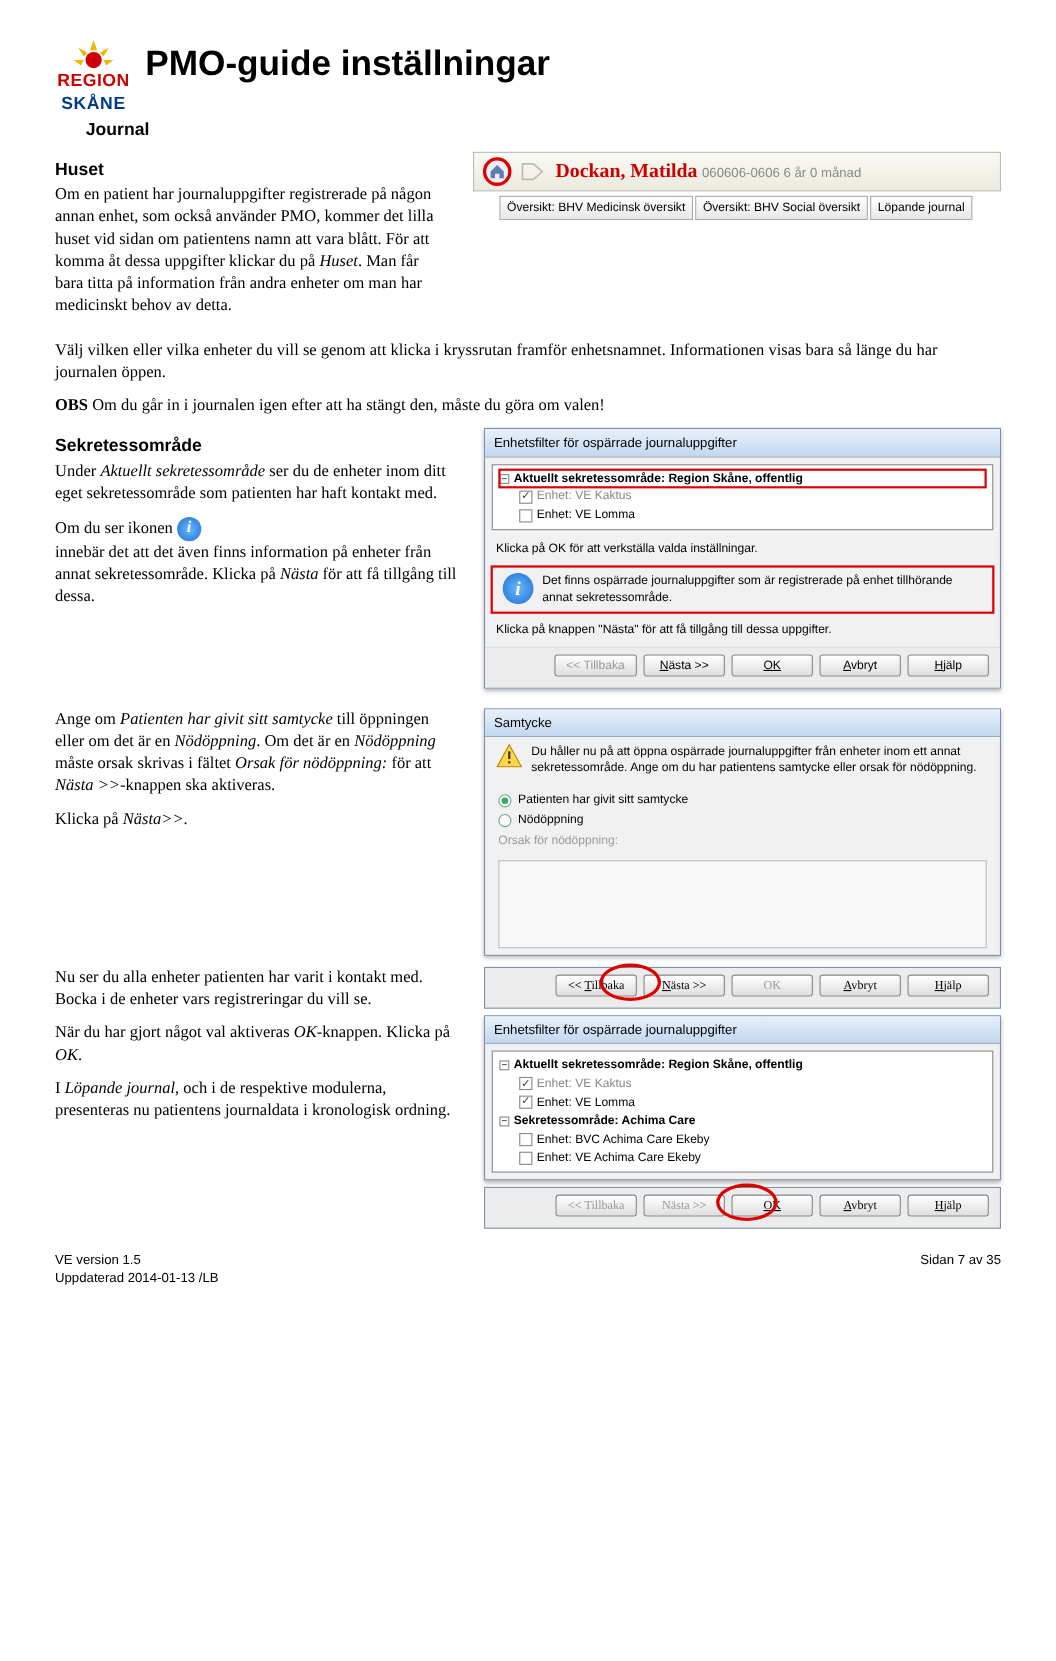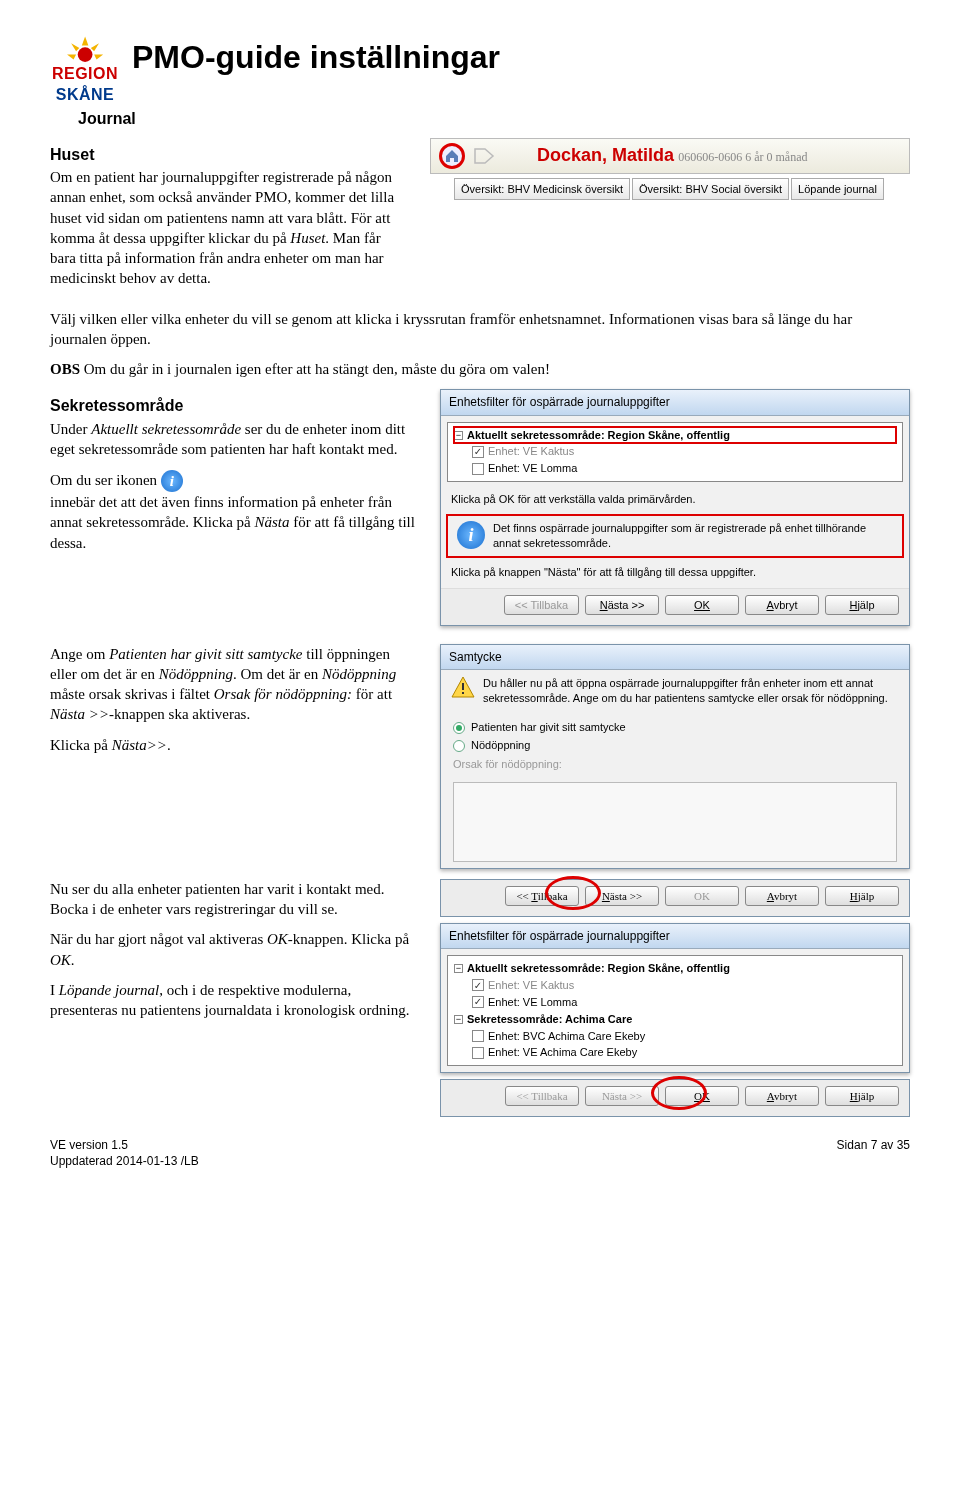--- a/index.html
+++ b/index.html
@@ -27,22 +27,22 @@
   .right { flex-shrink: 0; }
   p { margin-bottom: 10px; }
   .italic { font-style: italic; }
   .bold { font-weight: bold; }
 
   
   .patient-hdr { width: 480px; font-family: "Segoe UI", Tahoma, sans-serif; }
   .patient-bar { background: linear-gradient(#fafaf5,#eceadd); border: 1px solid #bbb; padding: 4px 8px; display: flex; align-items: center; gap: 8px; }
   .house-btn { width: 26px; height: 26px; border-radius: 50%; border: 3px solid #d00; display: flex; align-items: center; justify-content: center; background: #eef; }
   .tag-icon { width: 24px; height: 20px; color: #999; }
-  .patient-name { font-family: Liberation Sans, sans-serif; font-size: 18px; color: #c00; font-weight: bold; margin-left: 32px; }
-  .patient-sub { font-family: Liberation Serif, serif; font-size: 12px; color: #888; }
+  .patient-name { font-family: Liberation Serif, serif; font-size: 18px; color: #c00; font-weight: bold; }
+  .patient-sub { font-family: Liberation Sans, sans-serif; font-size: 12px; color: #888; }
   .ov-tabs { display: flex; gap: 2px; margin-top: 4px; font-size: 11px; padding-left: 24px; }
   .ov-tab { border: 1px solid #aaa; padding: 3px 6px; background: linear-gradient(#fff,#e8e8e8); color: #000; }
 
   
   .dlg { width: 470px; border: 1px solid #7a93aa; background: #f1f1f1; font-family: "Segoe UI", Tahoma, sans-serif; font-size: 11px; box-shadow: 0 2px 4px rgba(0,0,0,.3); }
   .dlg-title { background: linear-gradient(#e9f1fb,#c1d7ef); border-bottom: 1px solid #9ab; padding: 4px 8px; font-size: 12px; color: #000; }
   .tree { background: #fff; border: 1px solid #888; margin: 6px; padding: 4px 6px; }
   .tree-line { display: flex; align-items: center; gap: 4px; padding: 1px 0; }
   .tree-line.indent { padding-left: 18px; }
   .tree-tog { width: 9px; height: 9px; border: 1px solid #888; display: inline-flex; align-items: center; justify-content: center; font-size: 9px; line-height: 1; background: #fff; }
@@ -150,21 +150,21 @@
         </div>
         <div class="tree-line indent">
           <span class="cb checked"></span>
           <span style="color:#888">Enhet: VE Kaktus</span>
         </div>
         <div class="tree-line indent">
           <span class="cb"></span>
           <span>Enhet: VE Lomma</span>
         </div>
       </div>
-      <div style="padding:4px 10px">Klicka på OK för att verkställa valda primärvården.</div>
+      <div style="padding:4px 10px">Klicka på OK för att verkställa valda inställningar.</div>
       <div class="msg-box red-outline" style="margin:4px 6px">
         <span class="info-icon">i</span>
         <span>Det finns ospärrade journaluppgifter som är registrerade på enhet tillhörande annat sekretessområde.</span>
       </div>
       <div style="padding:4px 10px 8px">Klicka på knappen "Nästa" för att få tillgång till dessa uppgifter.</div>
       <div class="btn-row">
         <button class="win-btn dis">&lt;&lt; <span>Tillbaka</span></button>
         <button class="win-btn"><span class="ul">N</span>ästa &gt;&gt;</button>
         <button class="win-btn"><span class="ul">OK</span></button>
         <button class="win-btn"><span class="ul">A</span>vbryt</button>

